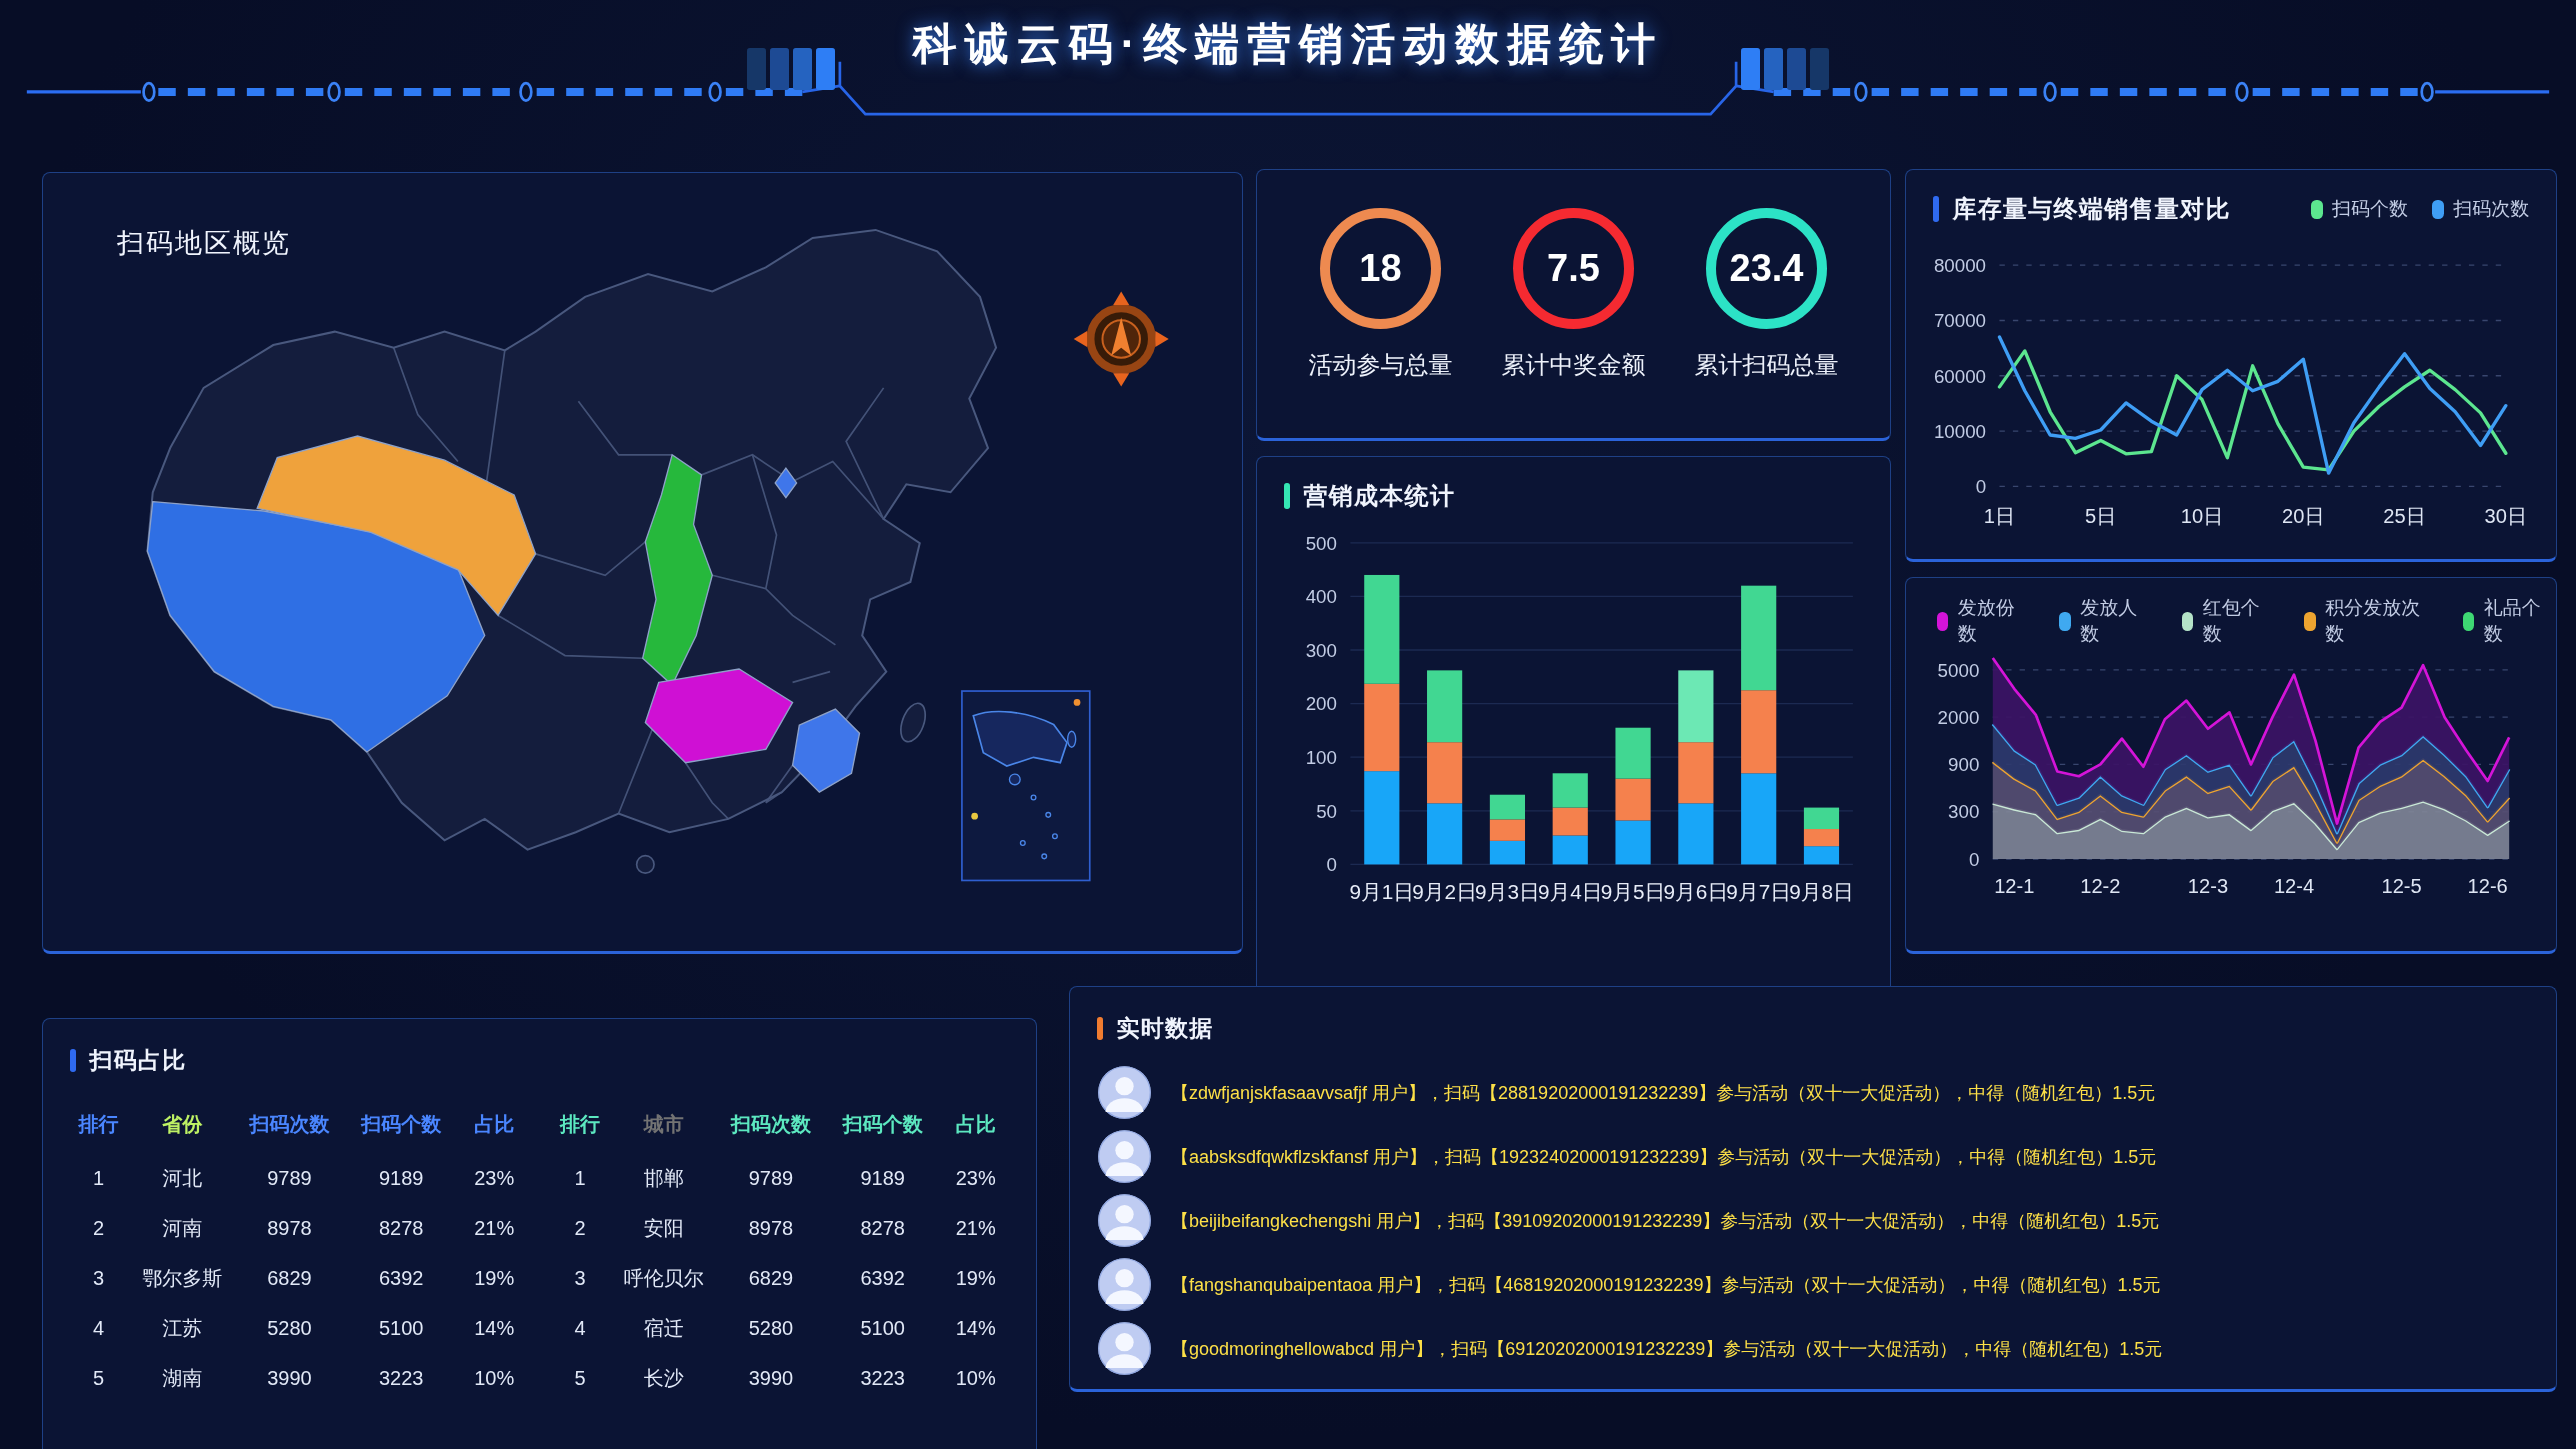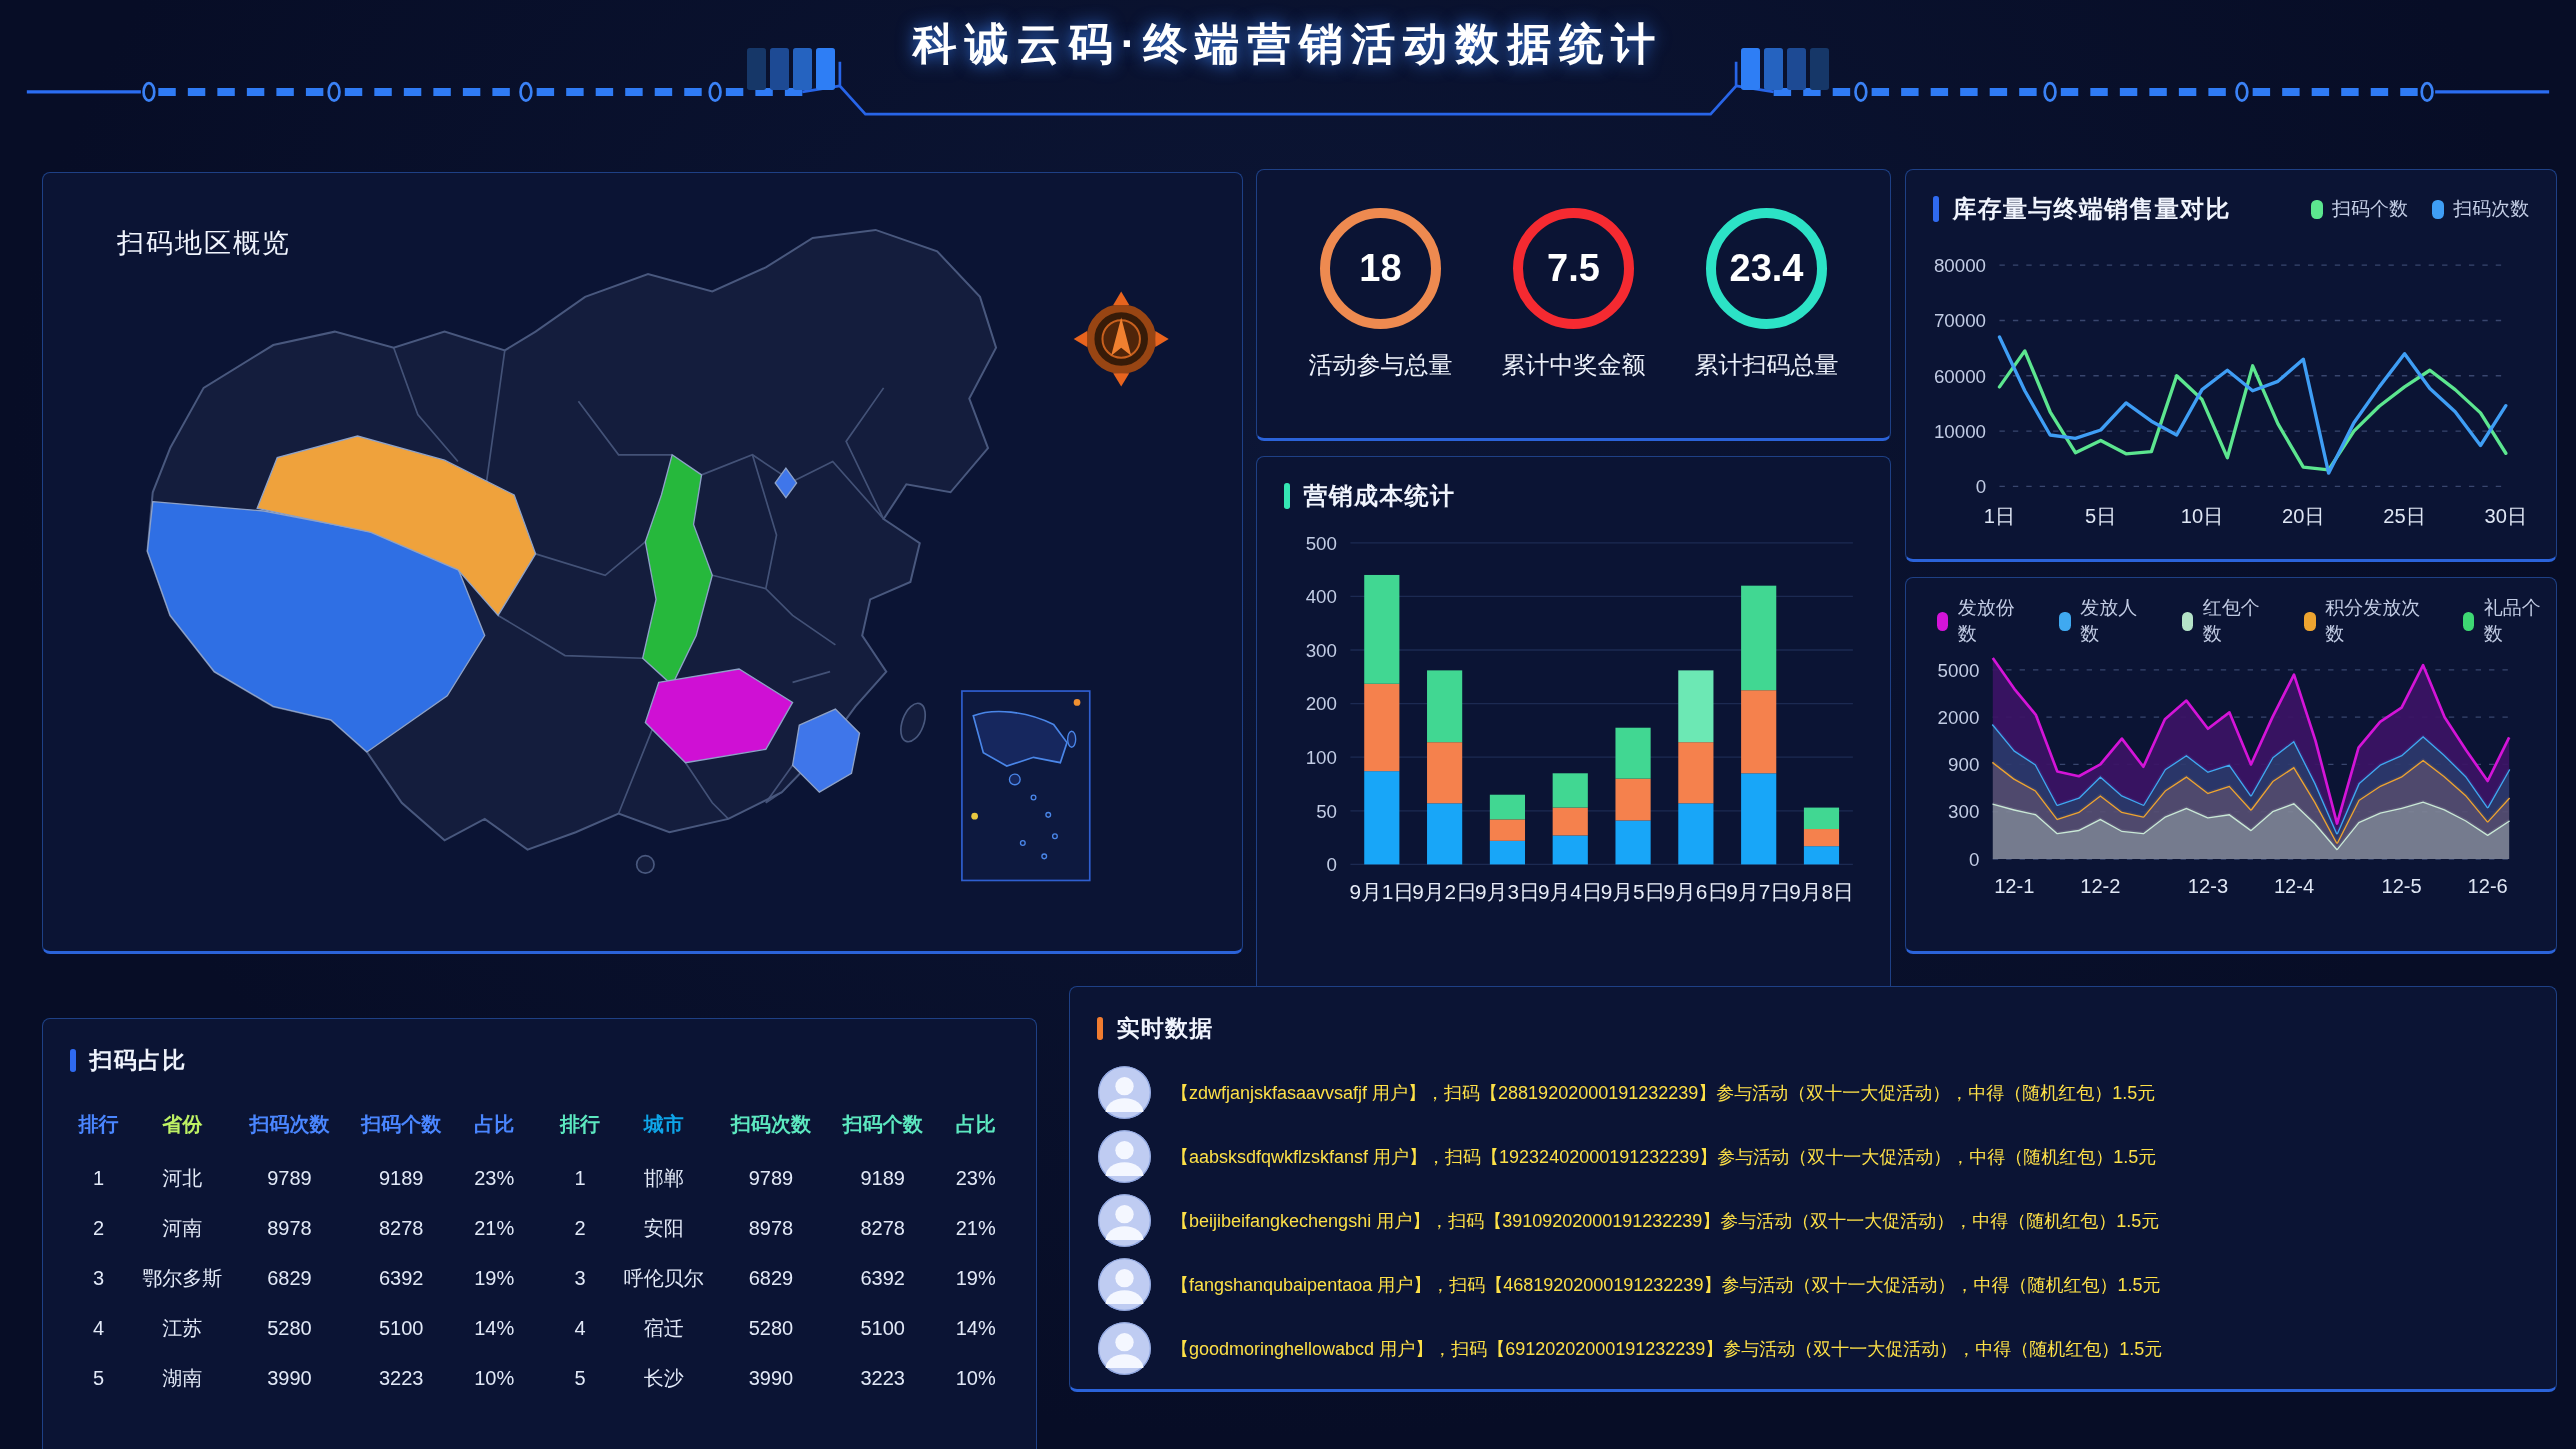--- a/index.html
+++ b/index.html
@@ -353,21 +353,21 @@
         <span>5100</span>
         <span>14%</span>
         <span>5</span>
         <span>湖南</span>
         <span>3990</span>
         <span>3223</span>
         <span>10%</span>
       </div>
     <div class="rank-table" id="table-city">
         <span class="th" style="color: rgb(92, 232, 192);">排行</span>
-        <span class="th" style="color: #0ea5e9;">城市</span>
+        <span class="th" style="color: #737373;">城市</span>
         <span class="th" style="color: rgb(92, 232, 192);">扫码次数</span>
         <span class="th" style="color: rgb(92, 232, 192);">扫码个数</span>
         <span class="th" style="color: rgb(92, 232, 192);">占比</span>
         <span>1</span>
         <span>邯郸</span>
         <span>9789</span>
         <span>9189</span>
         <span>23%</span>
         <span>2</span>
         <span>安阳</span>

